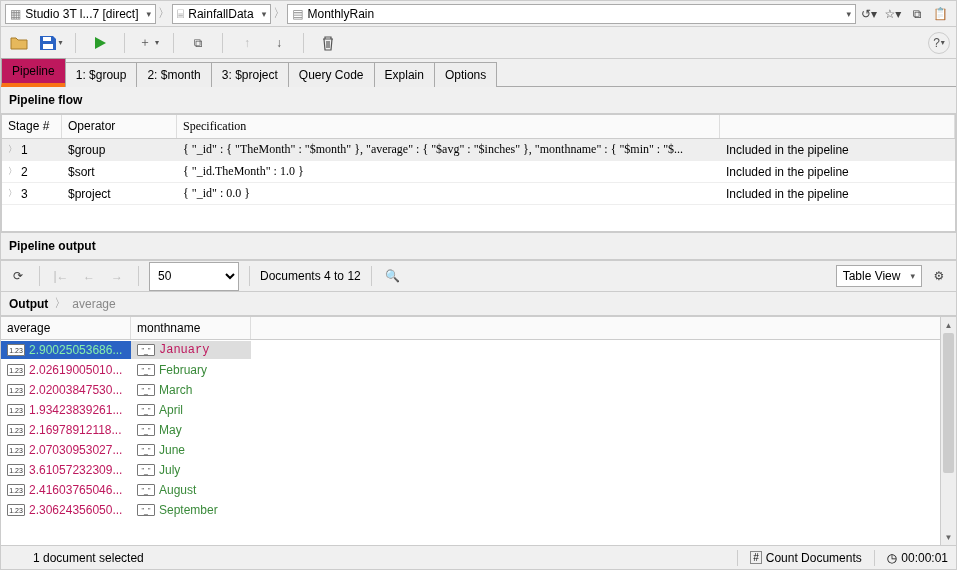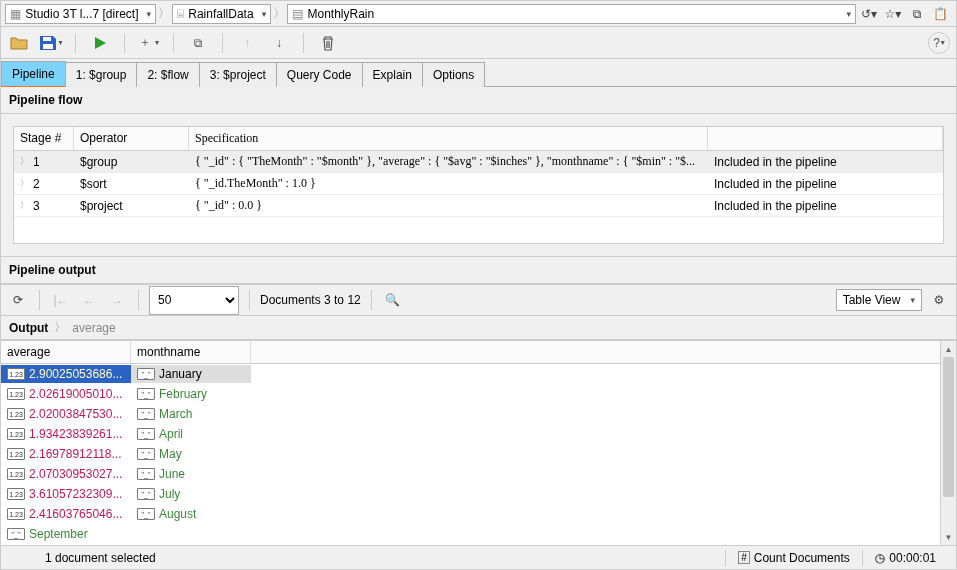--- a/index.html
+++ b/index.html
@@ -9,23 +9,23 @@
 .dropdown.wide { flex: 1;}
 .chev { font-size: 9px; color: #555; margin-left:4px;}
 .sep { width: 1px; height: 20px; background: #ccc; margin: 0 4px;}
 .iconbtn { width: 22px; height: 22px; display: inline-flex; align-items:center; justify-content:center; cursor:pointer; color:#444;}
 .toolbar2 { display:flex; align-items:center; height:32px; background:#f0f0f0; border-bottom:1px solid #ccc; padding:0 6px; gap:8px;}
 .tb-item{display:inline-flex; align-items:center; justify-content:center; width:24px; height:24px; cursor:pointer;}
 .tb-item.play{color:#2a9d2a;}
 .tb-item svg{display:block;}
 .tabs{display:flex; height:28px; align-items:flex-end; background:#f0f0f0; border-bottom:1px solid #aaa;}
 .tab{padding:5px 10px; border:1px solid #aaa; border-bottom:none; margin-right:-1px; background:#eee; cursor:pointer; position:relative; top:1px;}
-.tab.active{background:#7dd3fc; border-bottom:1px solid #f97316;}
+.tab.active{background:#be185d; border-bottom:4px solid #f97316;}
 .section-header{font-weight:bold; padding:6px 8px; border-bottom:1px solid #ccc; background:#f0f0f0;}
-.flow-table{background:#fff; border:1px solid #ccc; margin:12px;}
+.flow-table{background:#fff; border:1px solid #ccc; margin:0;}
 .flow-head{display:flex; border-bottom:1px solid #ccc; background:#fafafa;}
 .flow-head div{padding:4px 6px; border-right:1px solid #ddd;}
 .col-stage{width:60px;}
 .col-op{width:115px;}
 .col-spec{flex:1;font-family:Liberation Serif, serif;}
 .col-status{width:235px;}
 .flow-row{display:flex; border-bottom:1px solid #eee; align-items:center;}
 .flow-row.sel{background:#eee;}
 .flow-row div{padding:3px 6px; white-space:nowrap; overflow:hidden; text-overflow:ellipsis;}
 .flow-row .col-stage{display:flex; align-items:center; gap:4px;}
@@ -42,30 +42,30 @@
 .dt-head{display:flex; background:#fafafa; border-bottom:1px solid #ccc;}
 .dt-head div{padding:4px 6px; border-right:1px solid #ddd;}
 .col-avg{width:130px;}
 .col-month{width:120px;}
 .dt-row{display:flex; align-items:center; height:20px;}
 .dt-row div{padding:2px 6px; display:flex; align-items:center; gap:4px; white-space:nowrap; overflow:hidden;}
 .badge{display:inline-flex; align-items:center; justify-content:center; width:18px; height:12px; border:1px solid #777; font-size:7px; background:#fff; color:#333; border-radius:1px;}
 .val-num{color:#be185d;}
 .val-month{color:#3a8a3a;}
 .dt-row.selected .col-avg{background:#2a63c4; color:#fff;}
-.dt-row.selected .col-avg .val-num{color:#fef9c3;}
+.dt-row.selected .col-avg .val-num{color:#86efac;}
 .dt-row.selected .badge{background:#fff;color:#333;}
 .dt-row.selected .col-month{background:#ddd;}
-.dt-row.selected .col-month .val-month{color:#000000;}
+.dt-row.selected .col-month .val-month{color:#be185d;font-family:Liberation Mono, monospace;}
 .scrollbar{width:16px; background:#eee; border-left:1px solid #ccc; position:relative;}
 .scroll-thumb{position:absolute; top:16px; left:2px; right:2px; height:140px; background:#ccc; border-radius:2px;}
 .scroll-arrow{position:absolute; left:0; right:0; height:16px; display:flex; align-items:center; justify-content:center; color:#666; font-size:8px;}
 .scroll-arrow.up{top:0;}
 .scroll-arrow.down{bottom:0;}
-.statusbar{display:flex; align-items:center; height:24px; border-top:1px solid #ccc; background:#f0f0f0; padding:0 20px; gap:12px;}
+.statusbar{display:flex; align-items:center; height:24px; border-top:1px solid #ccc; background:#f0f0f0; padding:0 8px; gap:12px;}
 .statusbar .spacer{flex:1;}
 .statusbar .sbsep{width:1px; height:16px; background:#ccc;}
 .disabled{color:#bbb;}
 .flex-spacer{flex:1;}
 .helpbtn{width:22px;height:22px;display:inline-flex;align-items:center;justify-content:center;border:1px solid #ccc;border-radius:50%;cursor:pointer;color:#555;}
 .glyph{color:#888;}
 .db-icon{color:#888;}
 </style>
 </head>
 <body>
@@ -128,21 +128,21 @@
         <path fill="none" stroke="#555" stroke-width="1.2" d="M2 4h10M4 4V2h6v2M3 4l1 11h6l1-11M6 6v7M8 6v7"></path>
       </svg>
   </div>
   <div class="flex-spacer"></div>
   <div class="helpbtn">?<span class="chev" style="font-size:8px;margin-left:1px;">▾</span></div>
 </div>
 
 <div class="tabs" id="tabs">
     <div class="tab active">Pipeline</div>
     <div class="tab">1: $group</div>
-    <div class="tab">2: $flow</div>
+    <div class="tab">2: $month</div>
     <div class="tab">3: $project</div>
     <div class="tab">Query Code</div>
     <div class="tab">Explain</div>
     <div class="tab">Options</div>
   </div>
 
 <div class="section-header">Pipeline flow</div>
 <div class="flow-table">
   <div class="flow-head">
     <div class="col-stage">Stage #</div>
@@ -185,21 +185,21 @@
 <div class="section-header" style="border-top:1px solid #ccc;">Pipeline output</div>
 <div class="output-bar">
   <div class="iconbtn">⟳</div>
   <div class="sep"></div>
   <div class="iconbtn disabled">|←</div>
   <div class="iconbtn disabled">←</div>
   <div class="iconbtn disabled">→</div>
   <div class="sep"></div>
   <select class="page-select"><option>50</option></select>
   <div class="sep"></div>
-  <span>Documents 3 to 12</span>
+  <span>Documents 4 to 12</span>
   <div class="sep"></div>
   <div class="iconbtn">🔍</div>
   <div class="flex-spacer"></div>
   <div class="view-select">
     <span>Table View</span>
     <span class="chev">▾</span>
   </div>
   <div class="iconbtn">⚙</div>
 </div>
 
@@ -290,20 +290,24 @@
           <div class="col-avg">
             <span class="badge">1.23</span>
             <span class="val-num">2.41603765046...</span>
           </div>
           <div class="col-month">
             <span class="badge">"_"</span>
             <span class="val-month">August</span>
           </div>
         </div>
         <div class="dt-row">
+          <div class="col-avg">
+            <span class="badge">1.23</span>
+            <span class="val-num">2.30624356050...</span>
+          </div>
           <div class="col-month">
             <span class="badge">"_"</span>
             <span class="val-month">September</span>
           </div>
         </div>
       </div>
   </div>
   <div class="scrollbar">
     <div class="scroll-arrow up">▲</div>
     <div class="scroll-thumb"></div>

